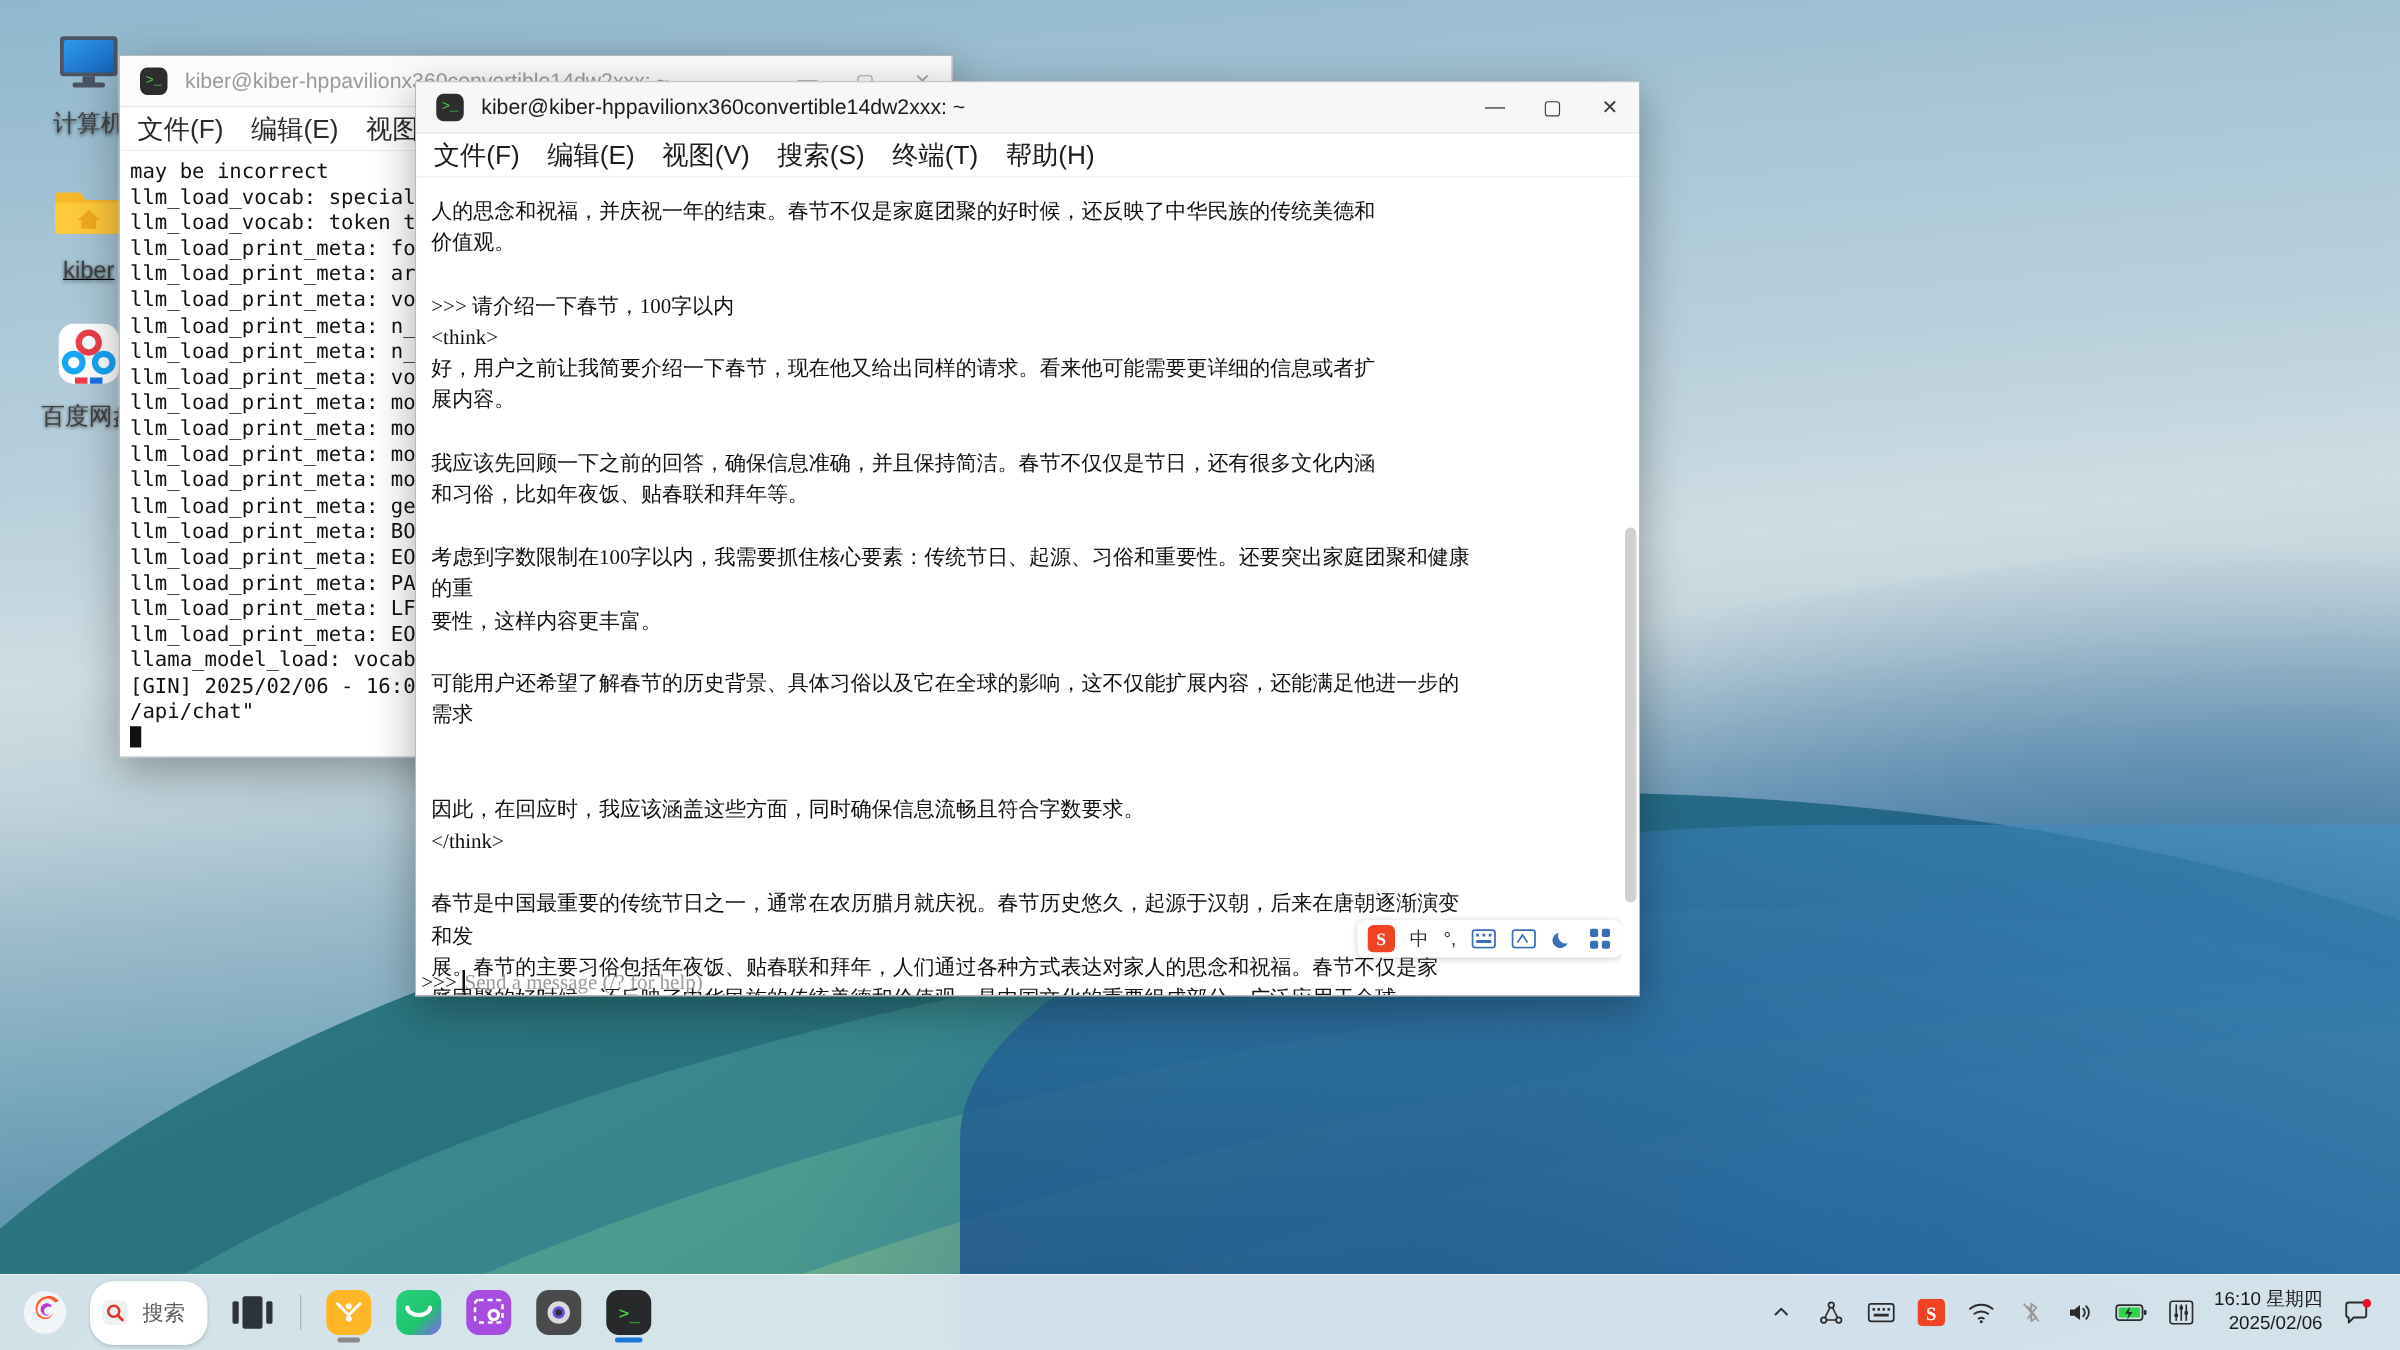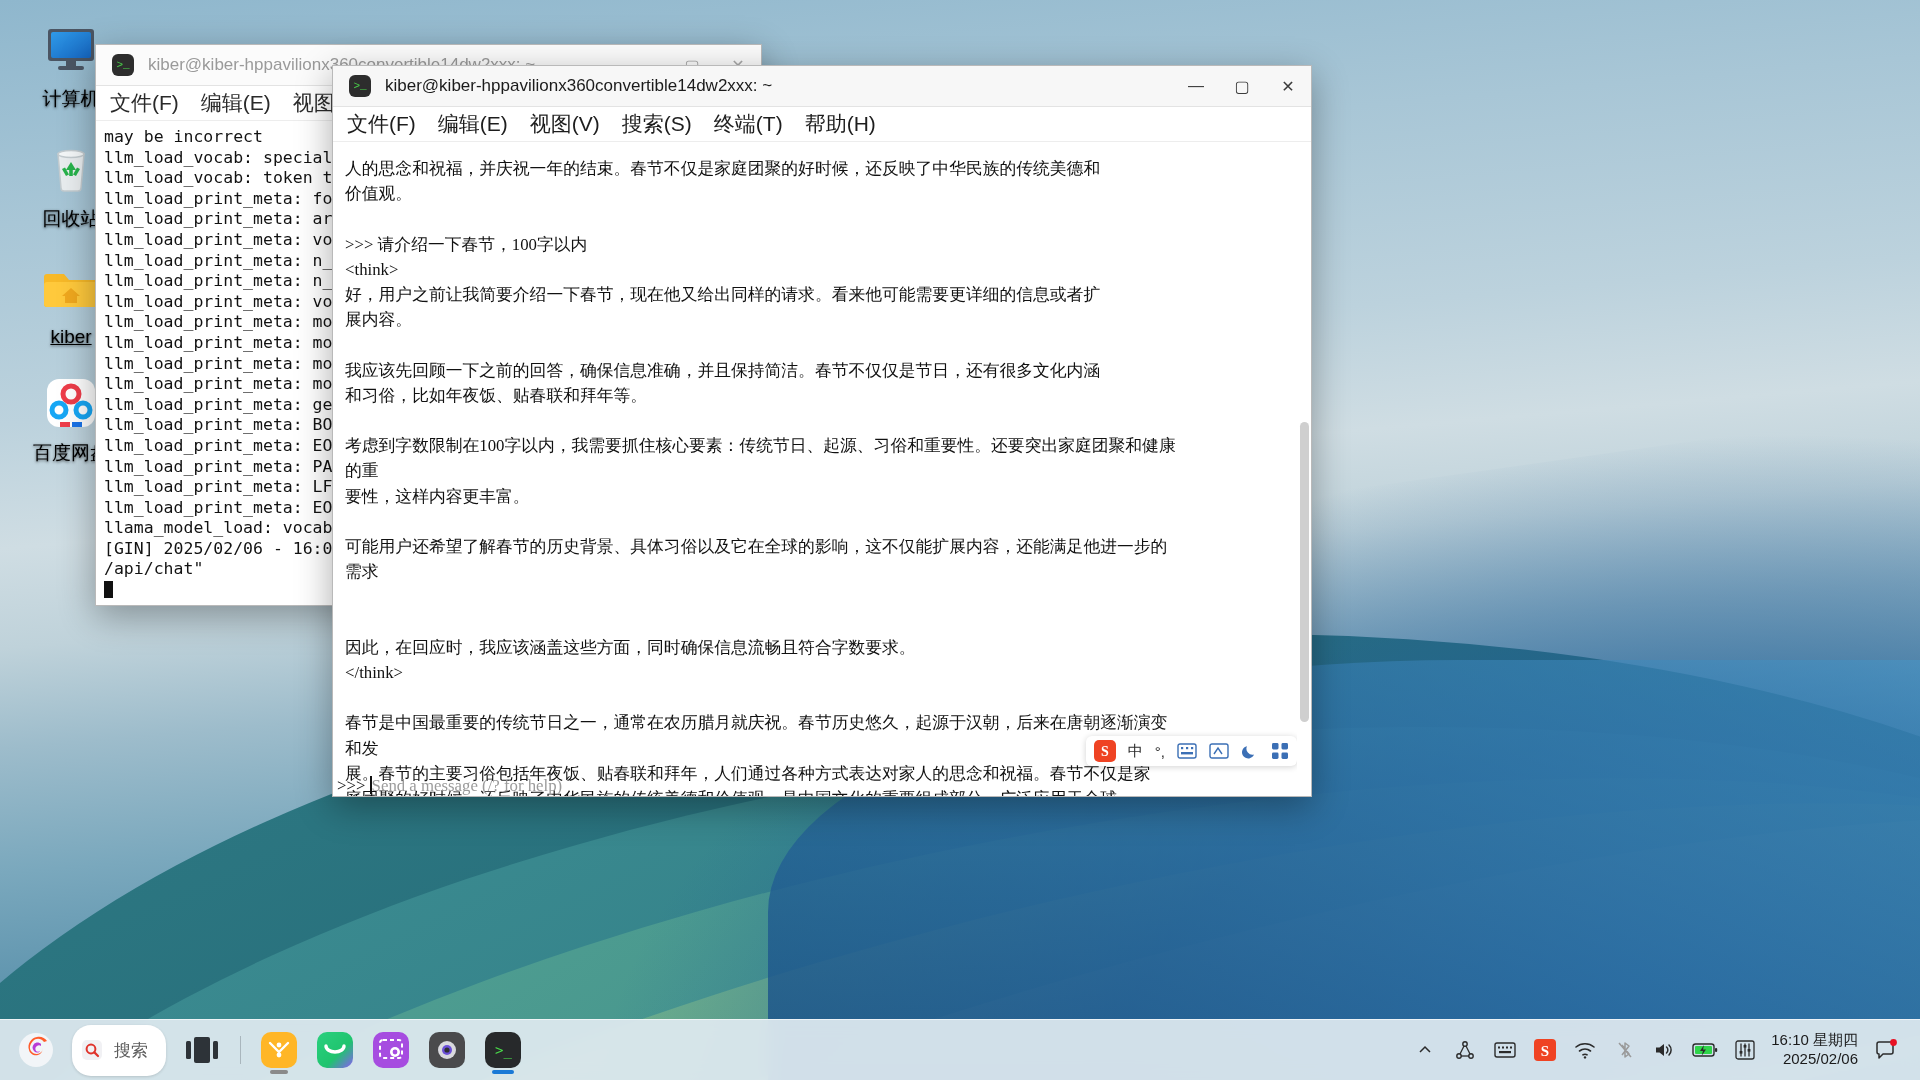--- a/index.html
+++ b/index.html
@@ -22,21 +22,21 @@
     background:radial-gradient(ellipse at 70% 90%, rgba(40,110,170,.92) 0%, rgba(35,95,150,.75) 35%, rgba(30,85,140,0) 72%);
     transform:rotate(-8deg);}
   .blue-sweep2{position:absolute;right:0;bottom:0;width:60%;height:420px;
     background:linear-gradient(200deg, rgba(70,150,200,.55), rgba(25,80,135,.85));
     border-radius:60% 0 0 0;}
 
   
   #desktop-icons{position:absolute;left:0;top:0;width:140px;}
   .desk-icon{width:130px;margin:14px 0 0 6px;display:flex;flex-direction:column;align-items:center;}
   .desk-glyph{width:62px;height:62px;display:flex;align-items:center;justify-content:center;}
-  .desk-label{margin-top:6px;font-size:19px;color:#000000;text-shadow:0 1px 3px rgba(0,0,0,.65);
+  .desk-label{margin-top:6px;font-size:19px;color:#404040;text-shadow:0 1px 3px rgba(0,0,0,.65);
     font-family:"Liberation Sans", sans-serif;white-space:nowrap;}
 
   
   .win{position:absolute;background:#fff;border:1px solid #b9b9b9;
         box-shadow:0 10px 34px rgba(0,0,0,.33);display:flex;flex-direction:column;}
   .titlebar{height:40px;display:flex;align-items:center;background:#f7f7f7;
         border-bottom:1px solid #e3e3e3;flex:0 0 auto;}
   .titlebar.inactive{background:#fbfbfb;}
   .tb-icon{width:22px;height:22px;margin-left:16px;border-radius:6px;background:#2d2d2d;
         display:flex;align-items:center;justify-content:center;flex:0 0 auto;}
@@ -123,32 +123,20 @@
               <stop offset="1" stop-color="#1565c0"></stop>
             </linearGradient>
           </defs>
         <rect x="24" y="41" width="10" height="6" fill="#4b5563"></rect>
         <rect x="16" y="46" width="26" height="4" rx="2" fill="#4b5563"></rect>
       </svg>
     </div>
     <div class="desk-label">计算机</div>
   </div>
 
-  <div class="desk-icon" style="margin-top:26px;">
-    <div class="desk-glyph">
-      <svg width="58" height="58" viewBox="0 0 58 58">
-        <path d="M16 14 h26 l-3 34 a3 3 0 0 1 -3 3 h-14 a3 3 0 0 1 -3 -3 z" fill="#e9edef" stroke="#c3cbcf" stroke-width="1.5"></path>
-        <ellipse cx="29" cy="14" rx="13" ry="3.6" fill="#f4f7f8" stroke="#c3cbcf" stroke-width="1.5"></ellipse>
-        <path d="M29 22 l5 8 h-3.2 v6 h-3.6 v-6 H24 z" fill="#27b24b" transform="rotate(0 29 29)"></path>
-        <path d="M24 36 l-4 -7 3-1.6 4 7z" fill="#27b24b"></path>
-        <path d="M34 36 l4 -7 -3-1.6 -4 7z" fill="#27b24b"></path>
-      </svg>
-    </div>
-    <div class="desk-label">回收站</div>
-  </div>
 
   <div class="desk-icon" style="margin-top:26px;text-decoration:underline;">
     <div class="desk-glyph">
       <svg width="58" height="58" viewBox="0 0 58 58">
         <path d="M5 14 h17 l5 6 h26 a3 3 0 0 1 3 3 v21 a3 3 0 0 1 -3 3 H5 a3 3 0 0 1 -3 -3 V17 a3 3 0 0 1 3 -3z" fill="#f7b928"></path>
         <path d="M5 22 h48 a3 3 0 0 1 3 3 v19 a3 3 0 0 1 -3 3 H5 a3 3 0 0 1 -3 -3 V25 a3 3 0 0 1 3 -3z" fill="#ffc93c"></path>
         <path d="M29 28 l9 8 h-3 v7 h-12 v-7 h-3z" fill="#f0a81e"></path>
       </svg>
     </div>
     <div class="desk-label">kiber</div>

